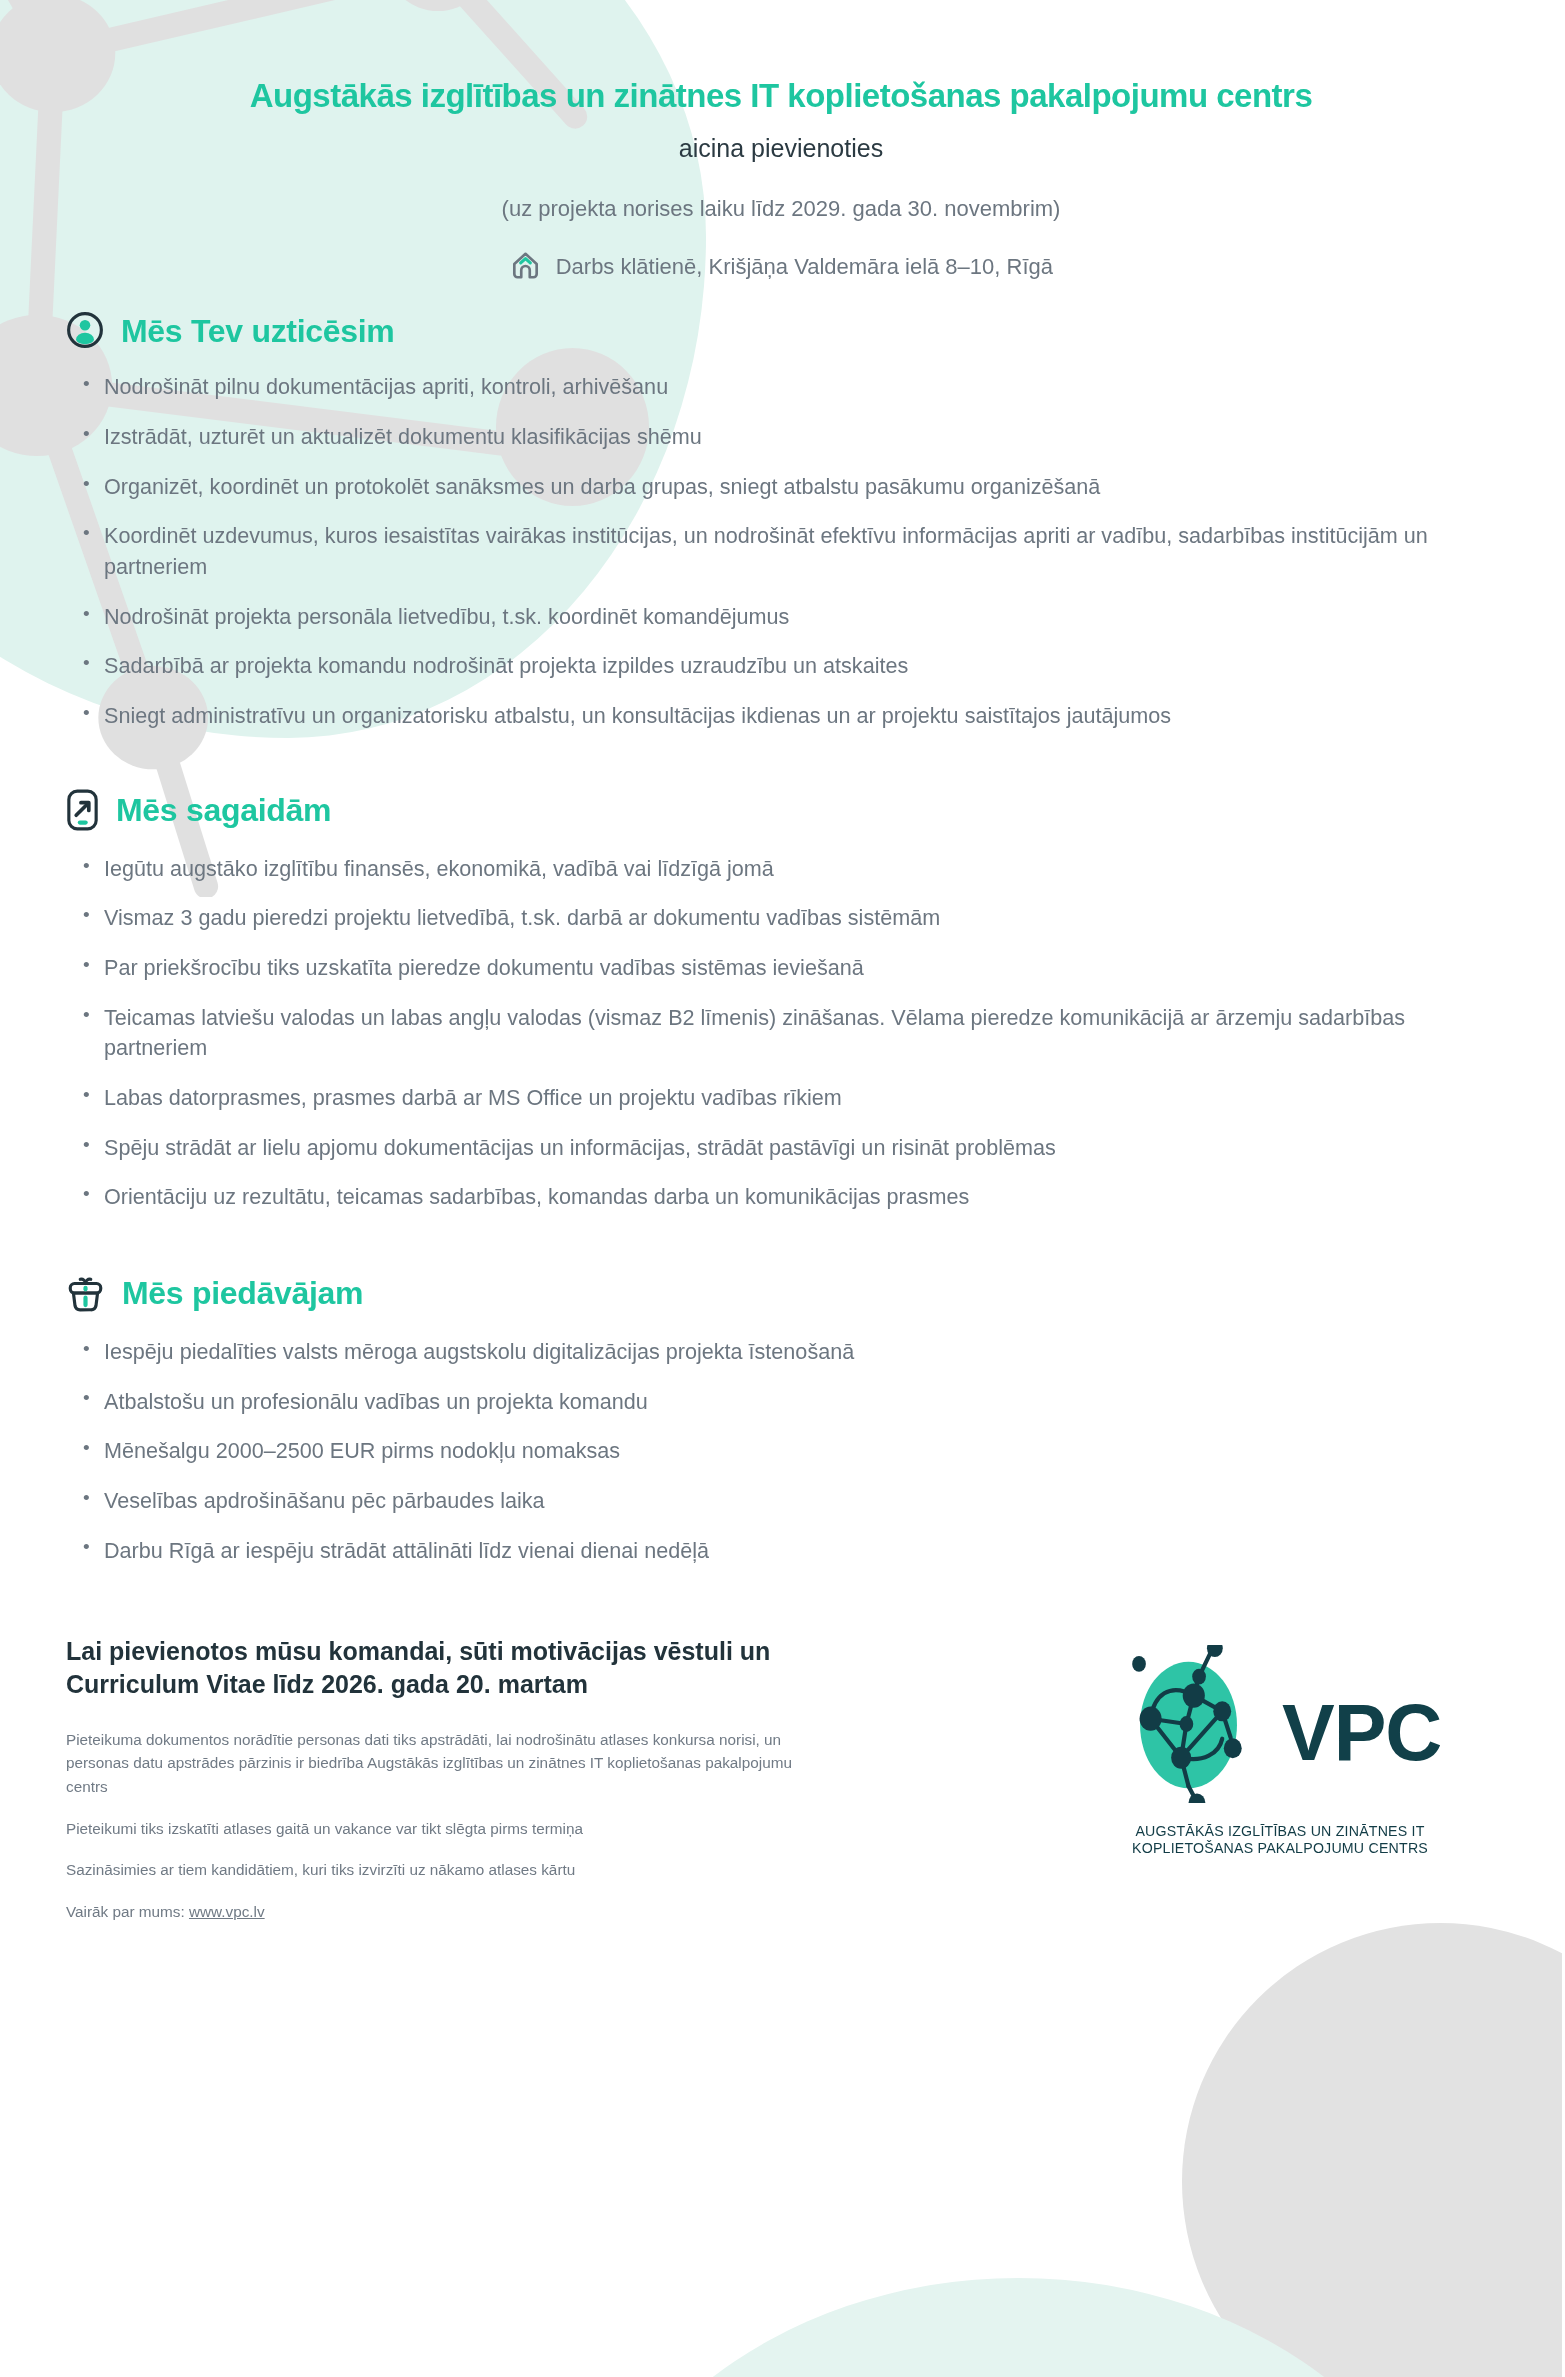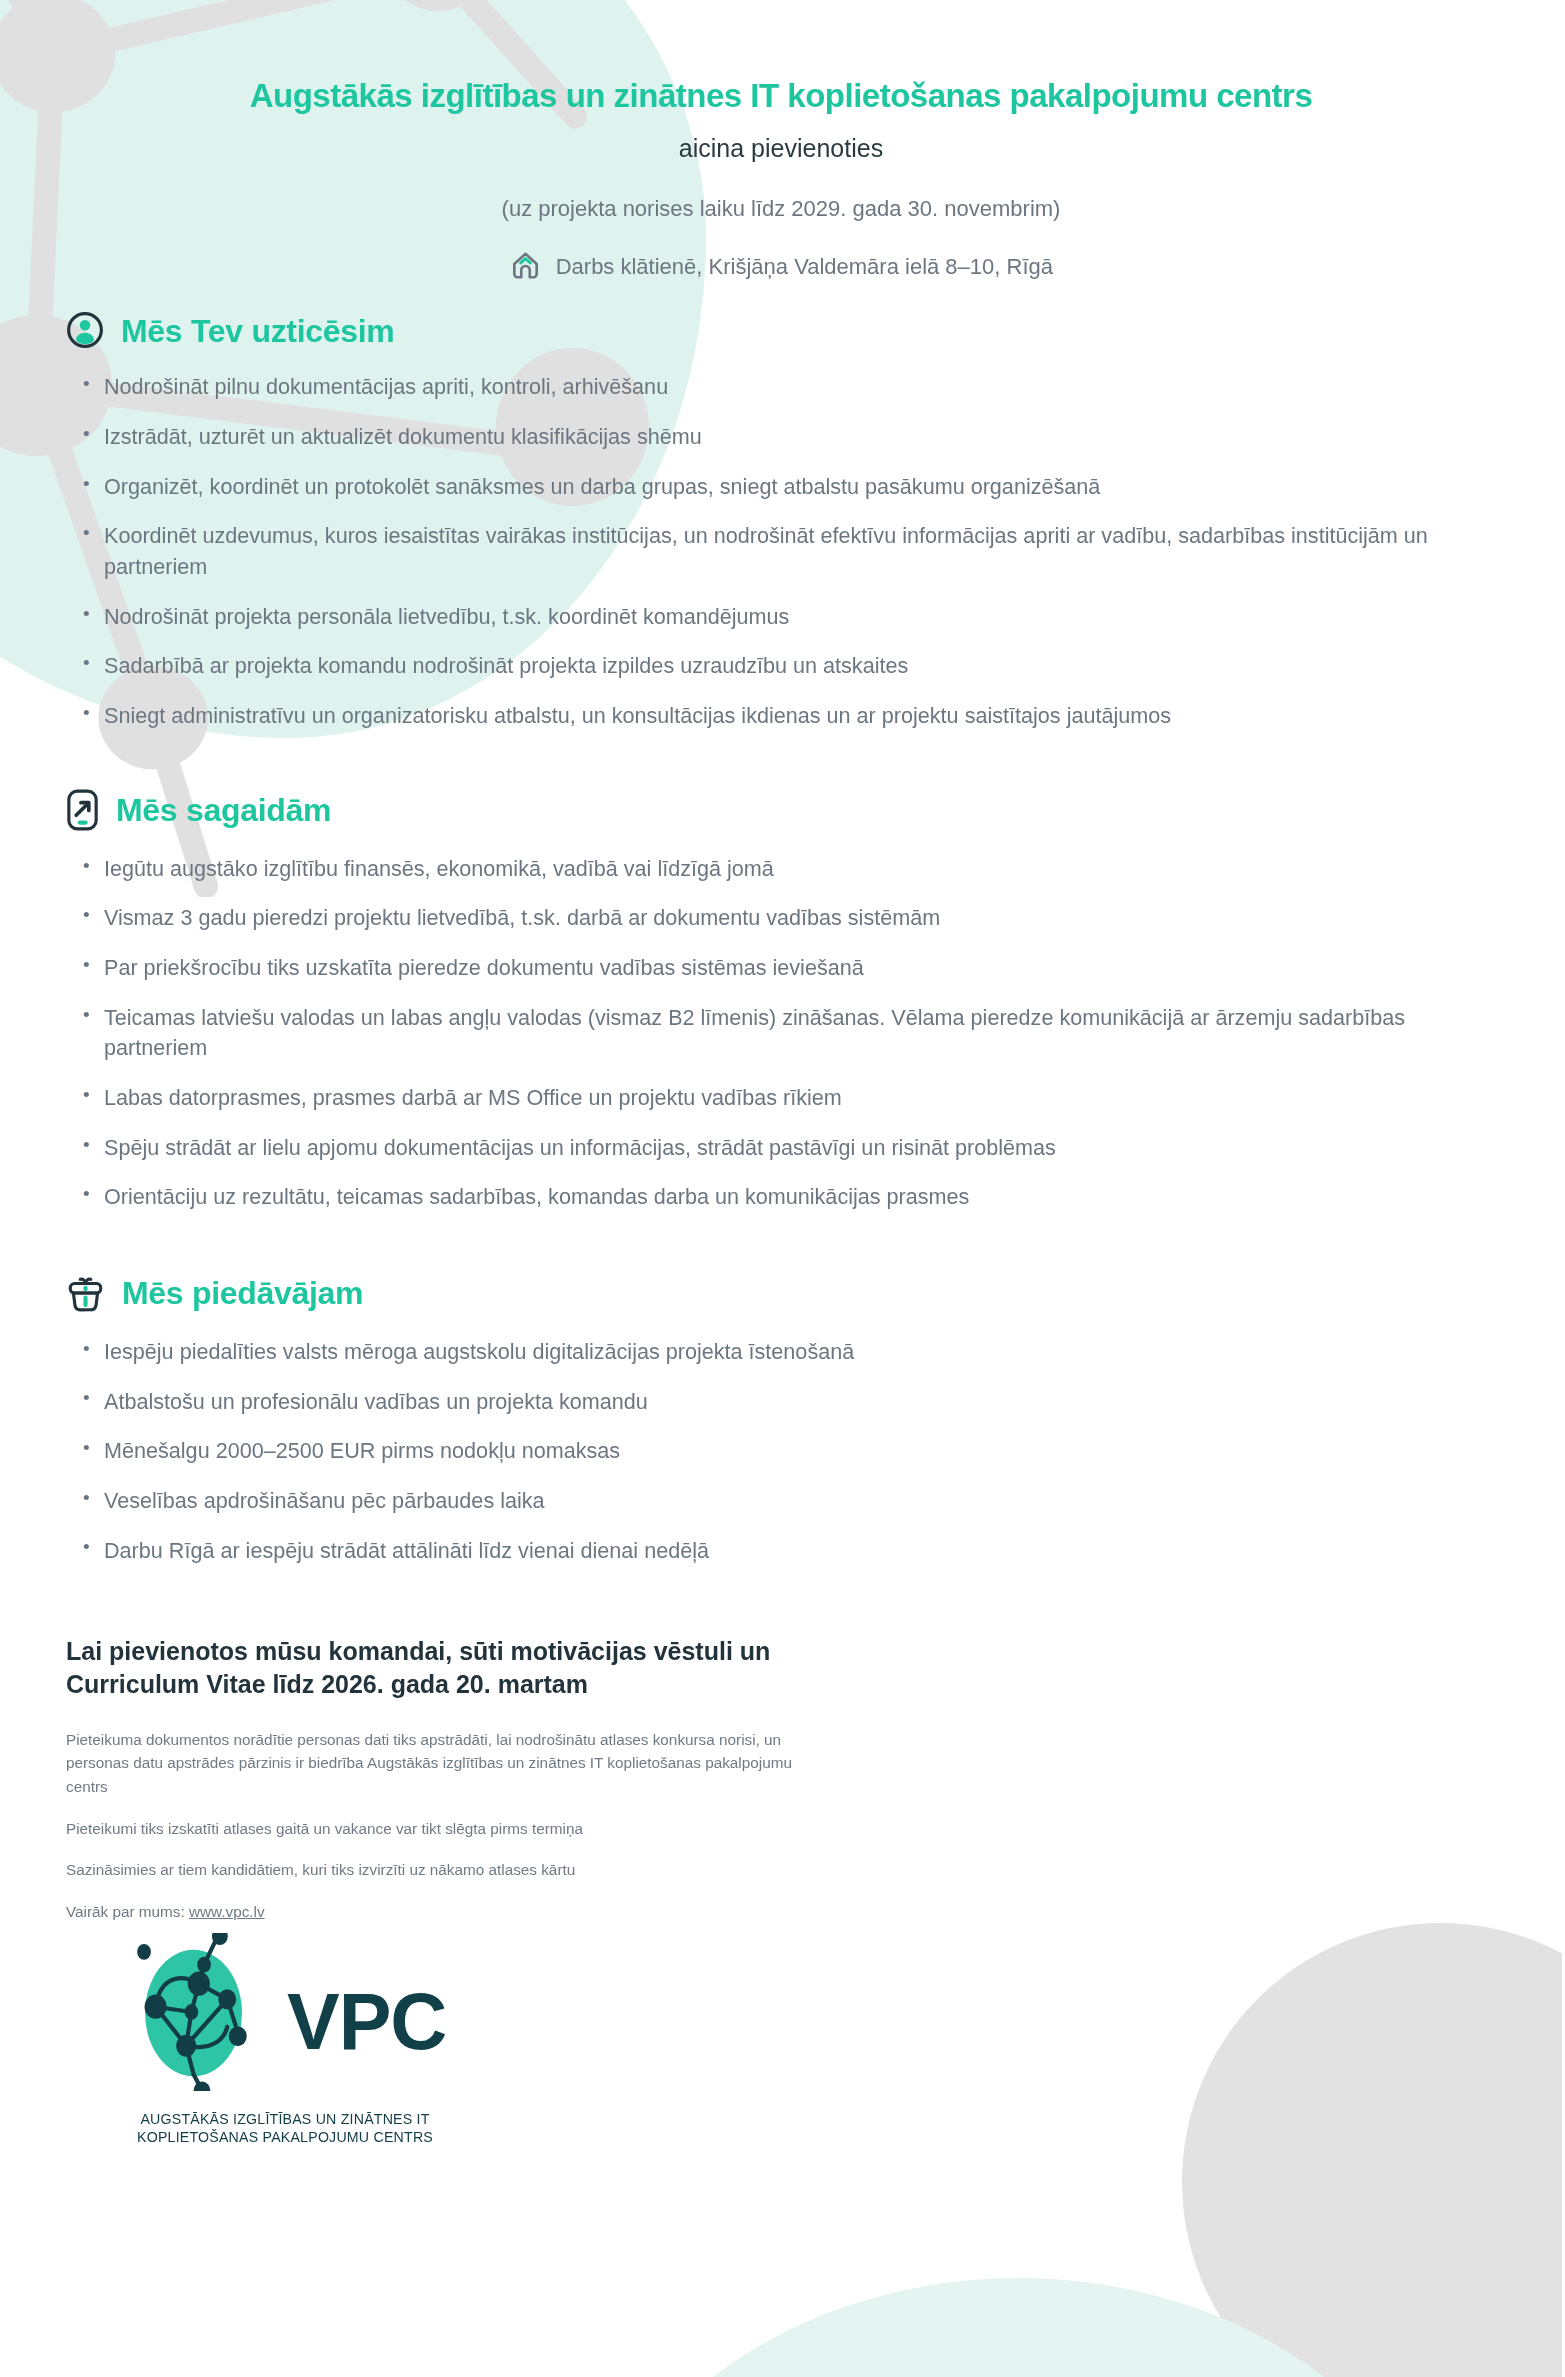--- a/index.html
+++ b/index.html
@@ -179,21 +179,20 @@
   #sec-offer  { margin-top: 59px; }
 
   
   .footer {
     margin-top: 69px;
     padding-left: 66px;
     padding-right: 63px;
     display: flex;
     justify-content: space-between;
     align-items: flex-start;
-    flex-direction: column;
   }
 
   .footer-left { width: 854px; }
 
   .apply-cta {
     color: #22333b;
     font-size: 25px;
     font-weight: 700;
     line-height: 1.3;
     max-width: 759px;

